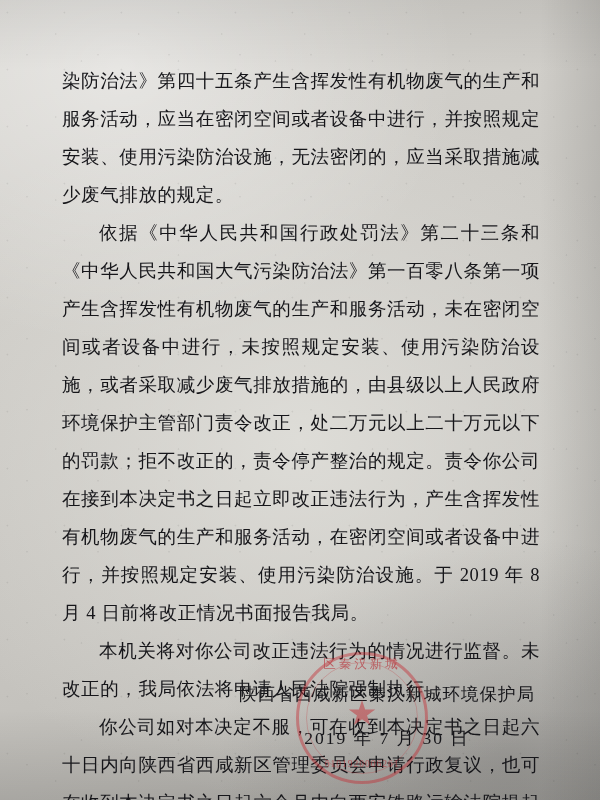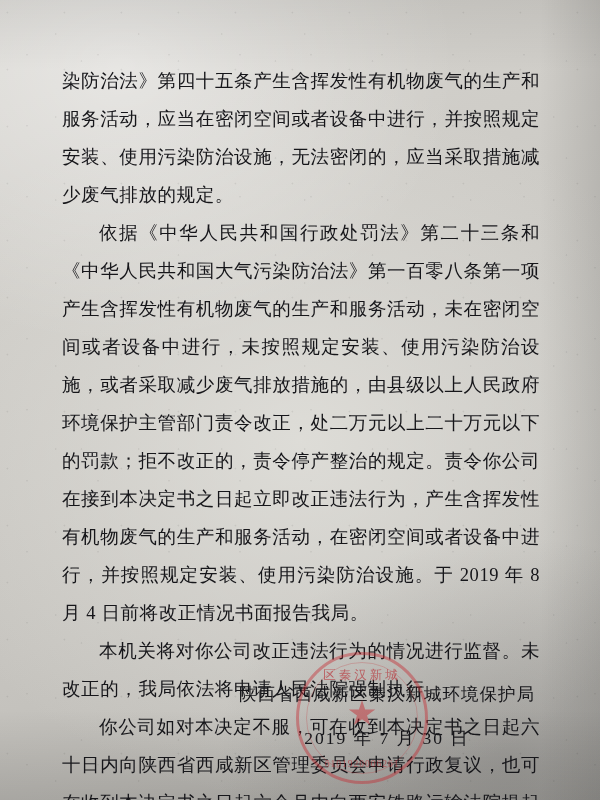--- a/index.html
+++ b/index.html
@@ -113,21 +113,21 @@
     left: 50%;
     top: 46%;
     transform: translate(-50%, -50%);
     color: rgba(196, 40, 48, 0.62);
     font-size: 30px;
     line-height: 1;
   }
   #seal .seal-top-text {
     position: absolute;
     left: 0; right: 0;
-    top: 12px;
+    top: 1px;
     text-align: center;
     font-size: 12.5px;
     letter-spacing: 3px;
     color: rgba(183, 35, 43, 0.80);
     font-family: "Liberation Serif", serif;
   }
   #seal .seal-bottom-text {
     position: absolute;
     left: 0; right: 0;
     bottom: 12px;

